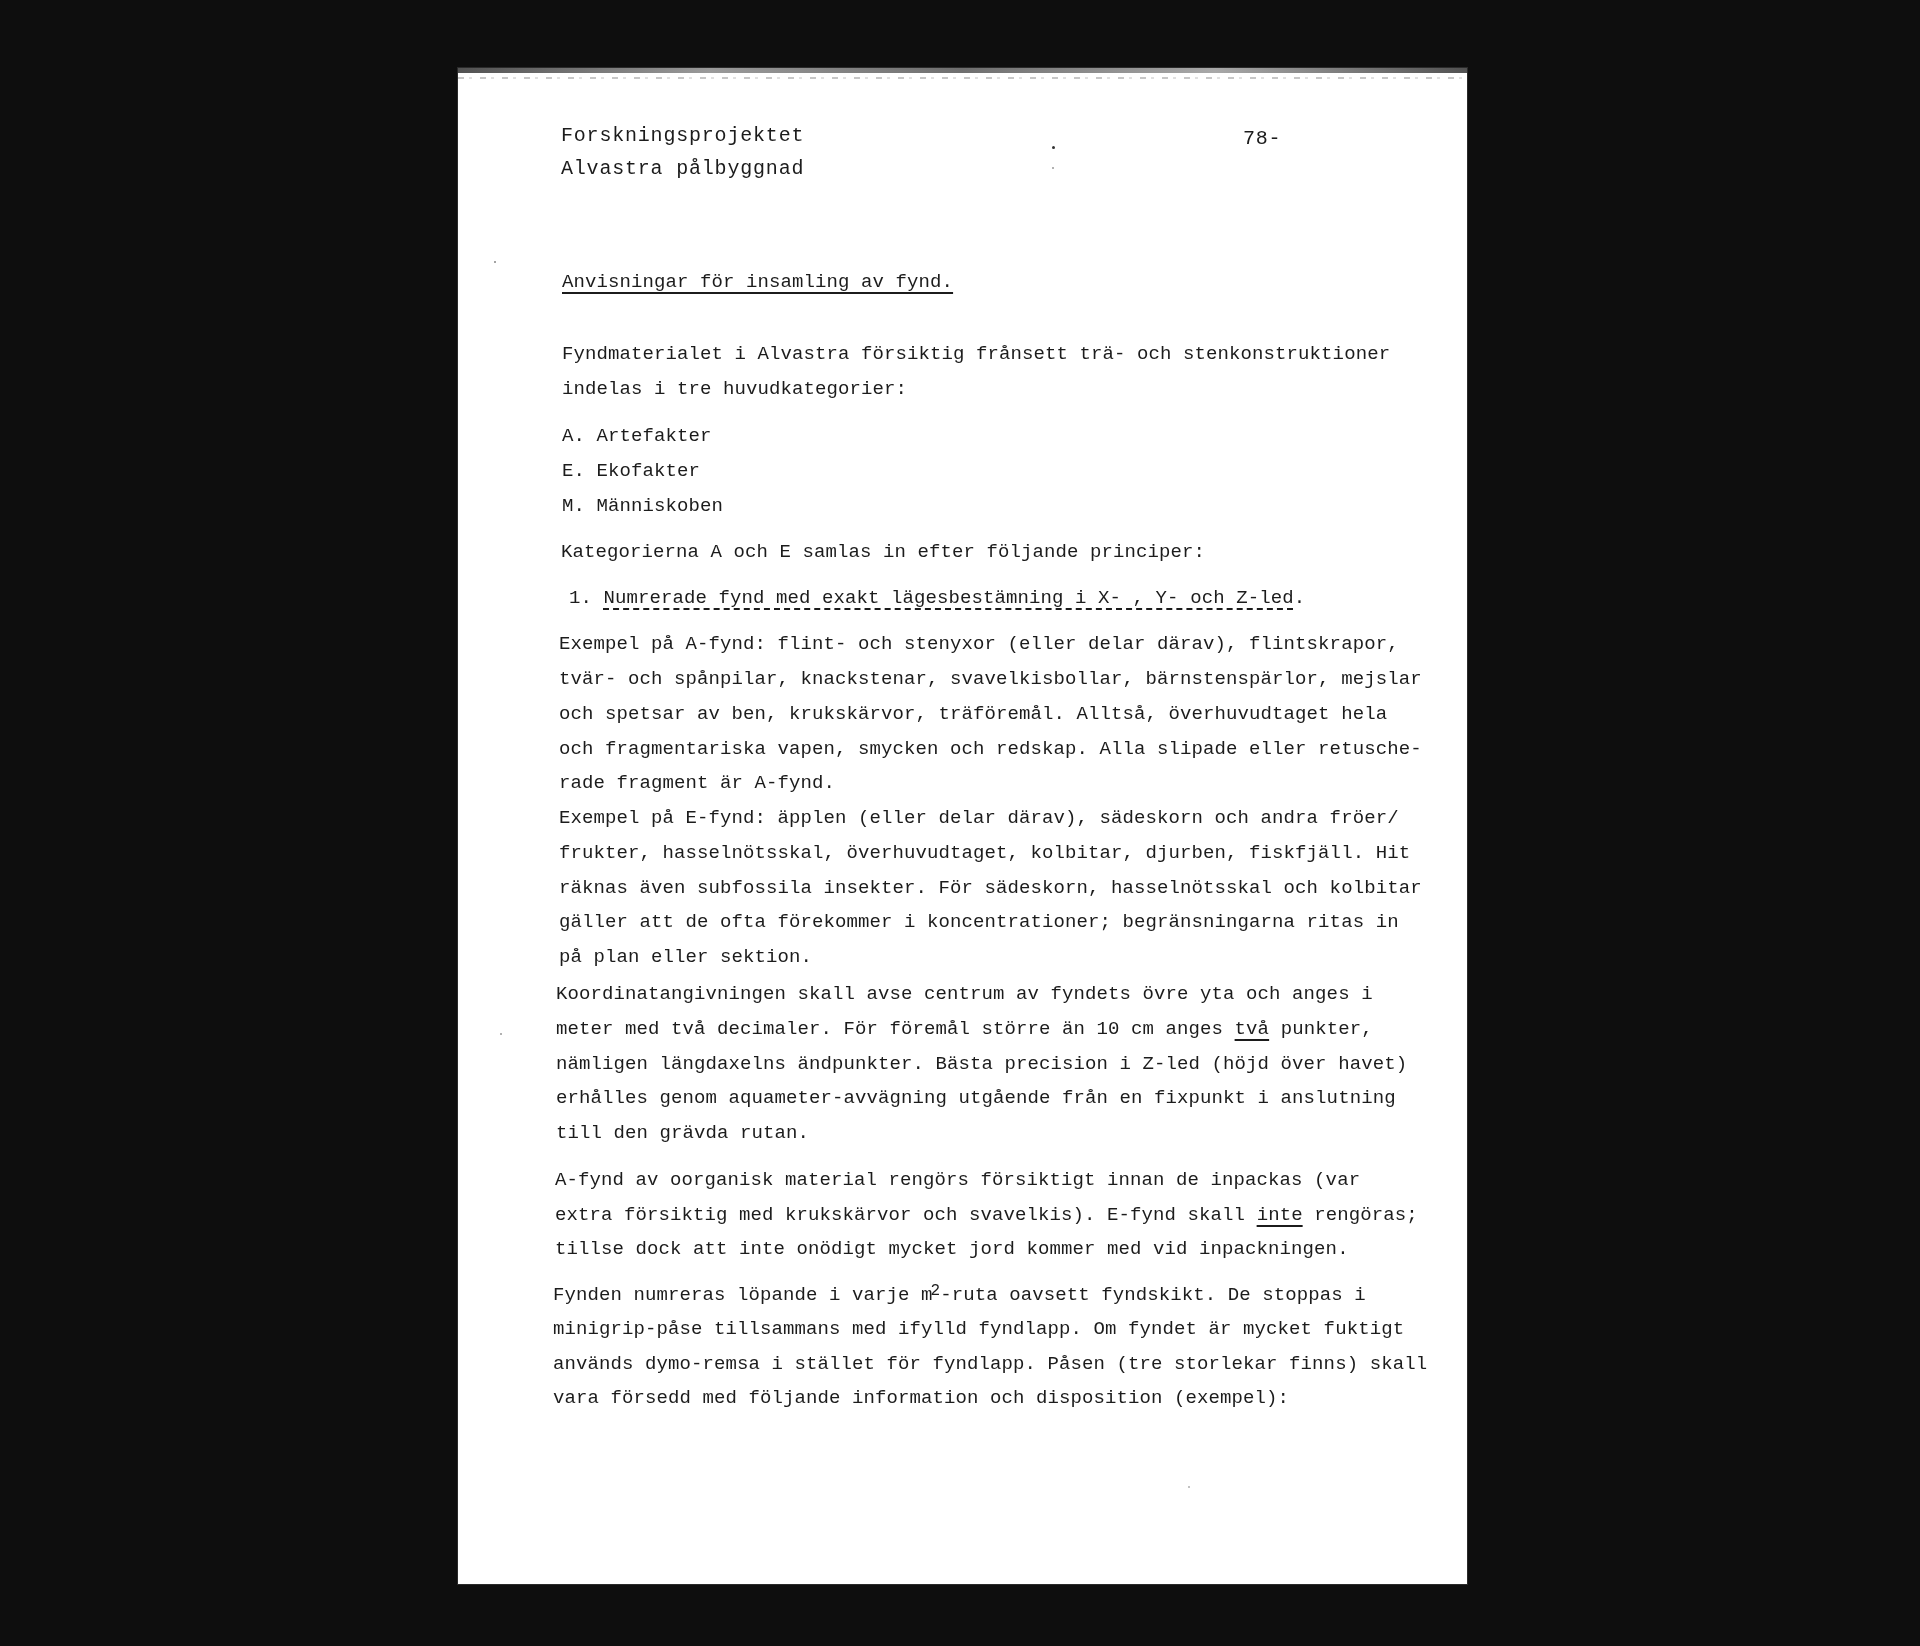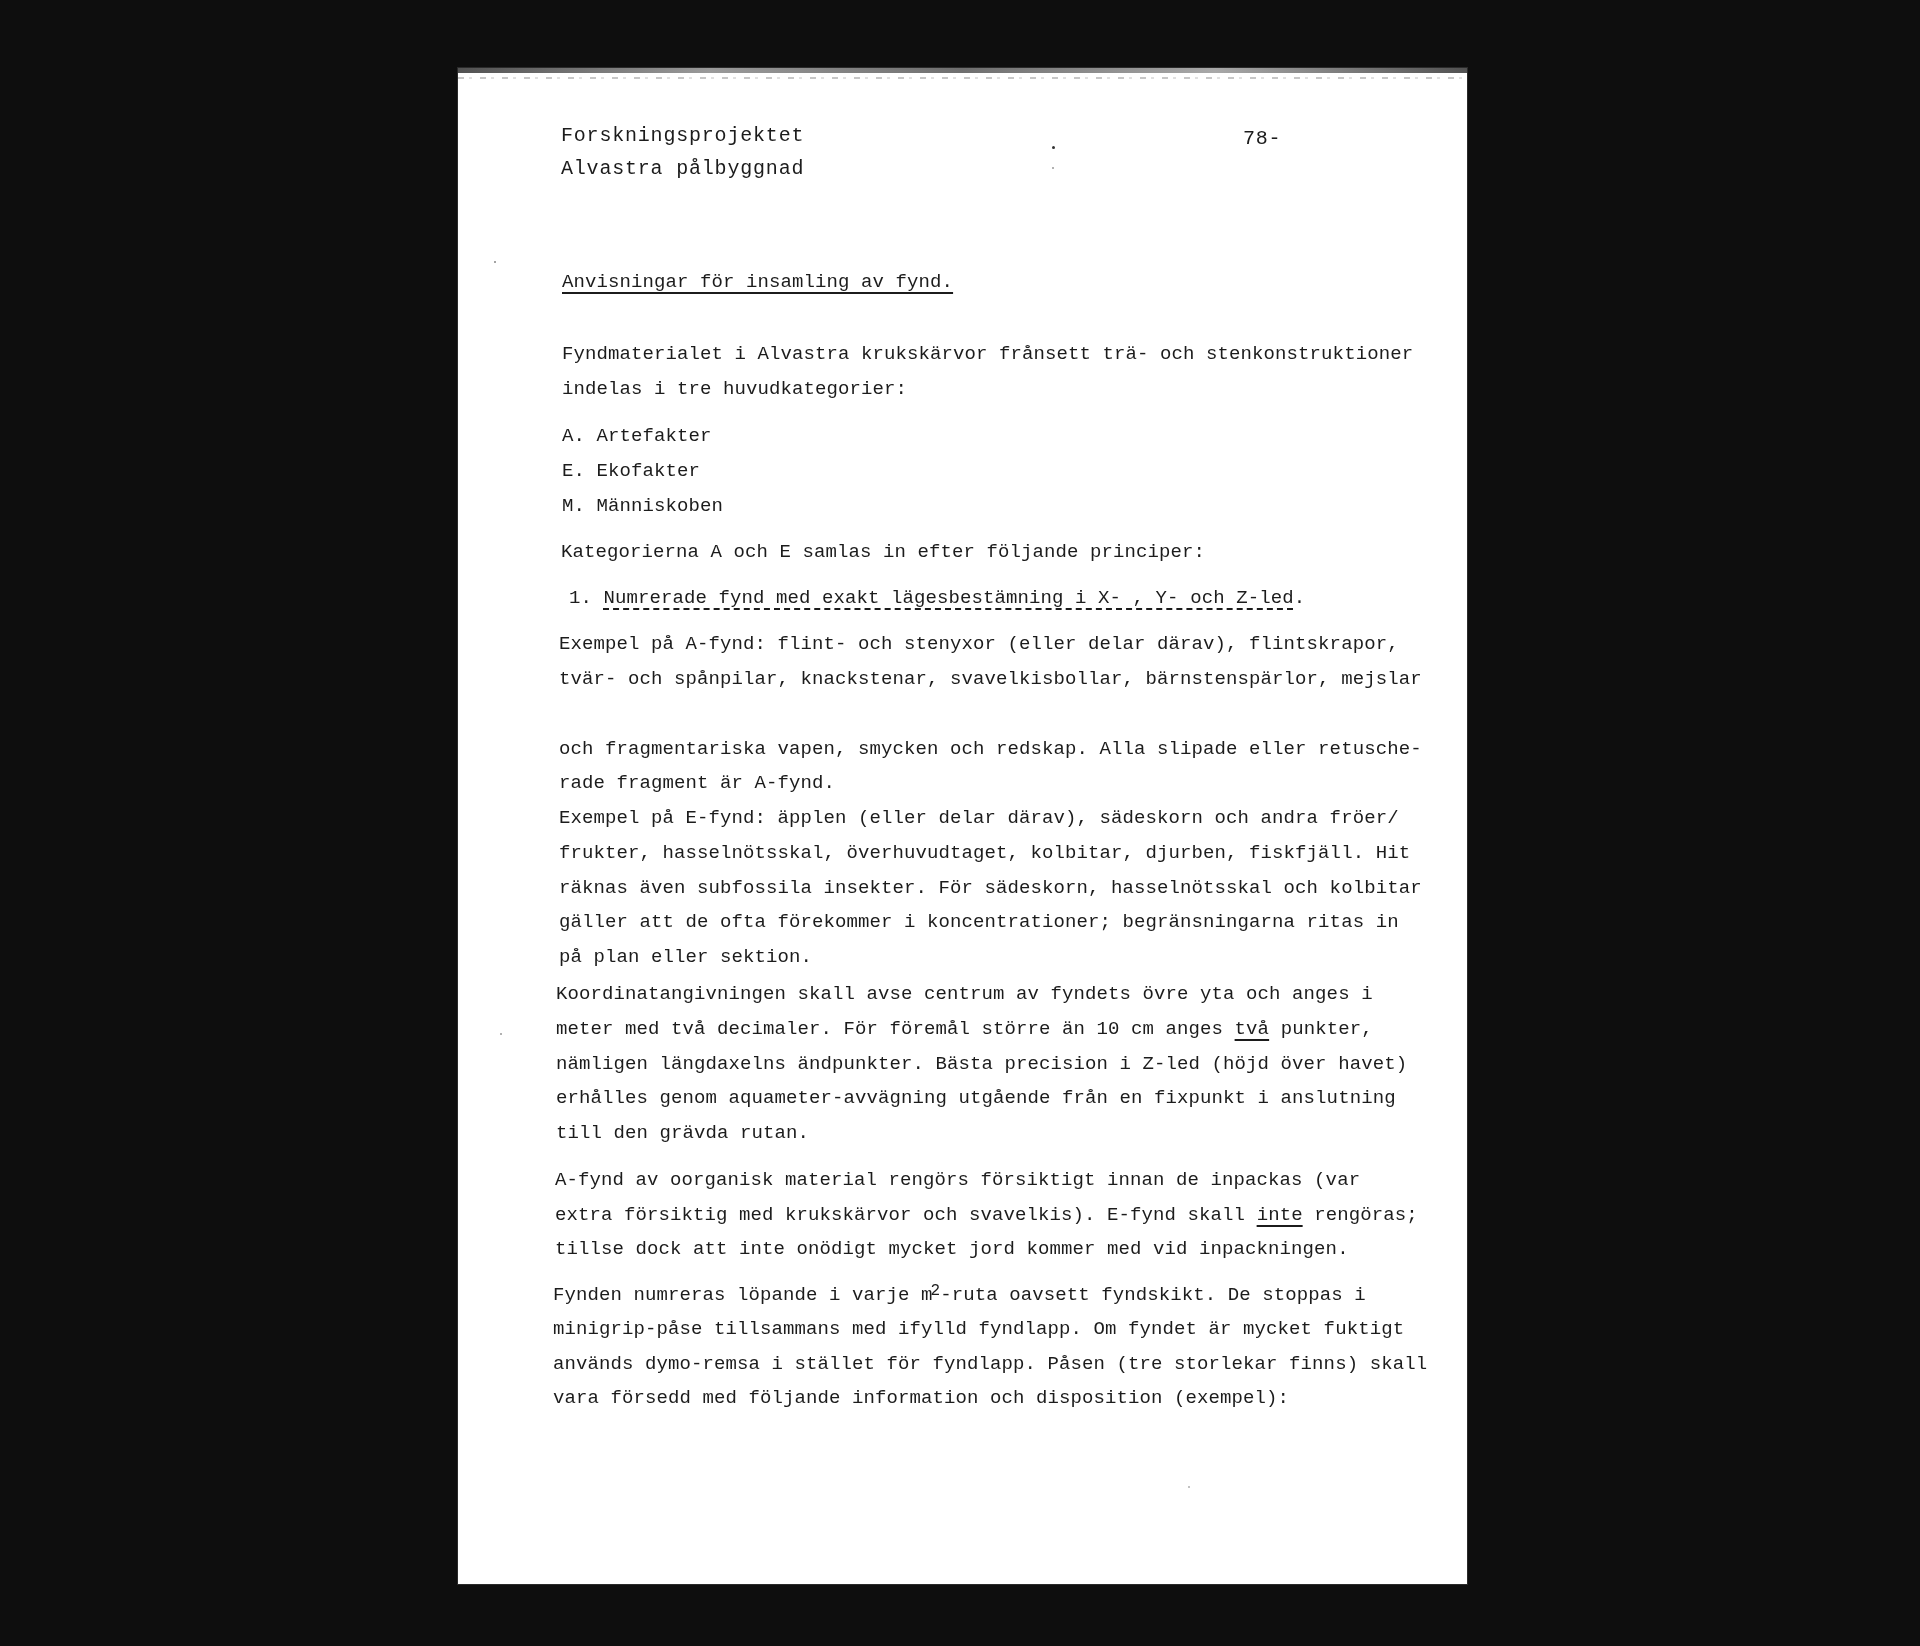--- a/index.html
+++ b/index.html
@@ -84,33 +84,34 @@
 
   <div class="line hdr" style="left:103px; top:57px;">Forskningsprojektet</div>
   <div class="line hdr" style="left:103px; top:90px;">Alvastra pålbyggnad</div>
   <div class="line hdr" style="left:785px; top:60px;">78-</div>
 
   <div class="speck" style="left:594px; top:78px; width:3px; height:3px;"></div>
   <div class="speck" style="left:594px; top:99px; width:2px; height:2px; opacity:.5"></div>
 
   <div class="line u-solid" style="left:104px; top:203px;">Anvisningar för insamling av fynd.</div>
 
-  <div class="line" style="left:104px; top:275px;">Fyndmaterialet i Alvastra krukskärvor frånsett trä- och stenkonstruktioner</div>
+  <div class="line" style="left:104px; top:275px;">Fyndmaterialet i Alvastra försiktig frånsett trä- och stenkonstruktioner</div>
   <div class="line" style="left:104px; top:310px;">indelas i tre huvudkategorier:</div>
 
   <div class="line" style="left:104px; top:357px;"><span>A.</span> <span>Artefakter</span></div>
   <div class="line" style="left:104px; top:392px;"><span>E.</span> <span>Ekofakter</span></div>
   <div class="line" style="left:104px; top:427px;"><span>M.</span> <span>Människoben</span></div>
 
   <div class="line" style="left:103px; top:473px;">Kategorierna A och E samlas in efter följande principer:</div>
 
   <div class="line" style="left:103px; top:519px;margin-left:8px;"><span>1.</span> <span class="u-dash">Numrerade fynd med exakt lägesbestämning i X- , Y- och Z-led</span><span>.</span></div>
 
   <div class="line" style="left:101px; top:565px;">Exempel på A-fynd: flint- och stenyxor (eller delar därav), flintskrapor,</div>
   <div class="line" style="left:101px; top:600px;">tvär- och spånpilar, knackstenar, svavelkisbollar, bärnstenspärlor, mejslar</div>
+  <div class="line" style="left:101px; top:635px;">och spetsar av ben, krukskärvor, träföremål. Alltså, överhuvudtaget hela</div>
   <div class="line" style="left:101px; top:670px;">och fragmentariska vapen, smycken och redskap. Alla slipade eller retusche-</div>
   <div class="line" style="left:101px; top:704px;">rade fragment är A-fynd.</div>
 
   <div class="line" style="left:101px; top:739px;">Exempel på E-fynd: äpplen (eller delar därav), sädeskorn och andra fröer/</div>
   <div class="line" style="left:101px; top:774px;">frukter, hasselnötsskal, överhuvudtaget, kolbitar, djurben, fiskfjäll. Hit</div>
   <div class="line" style="left:101px; top:809px;">räknas även subfossila insekter. För sädeskorn, hasselnötsskal och kolbitar</div>
   <div class="line" style="left:101px; top:843px;">gäller att de ofta förekommer i koncentrationer; begränsningarna ritas in</div>
   <div class="line" style="left:101px; top:878px;">på plan eller sektion.</div>
 
   <div class="line" style="left:98px; top:915px;">Koordinatangivningen skall avse centrum av fyndets övre yta och anges i</div>

